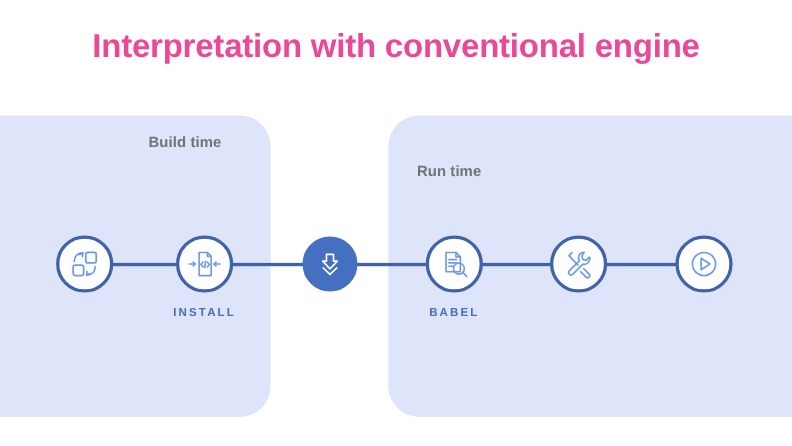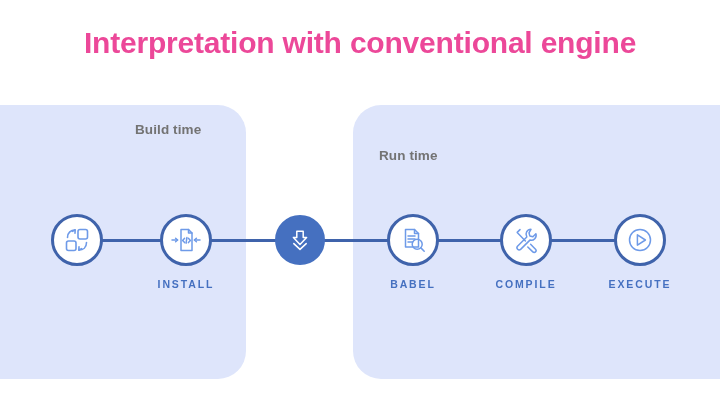--- a/index.html
+++ b/index.html
@@ -167,25 +167,23 @@
 
   <div class="node" style="left:500px;">
     <span>
       <svg width="30" height="30" viewBox="0 0 30 30" fill="none" stroke="#6e9ae8" stroke-width="1.5" stroke-linecap="round" stroke-linejoin="round">
         <path d="M20 4.3 a5 5 0 0 0 -4.2 7.7 L6.5 21.3 a2.2 2.2 0 0 0 3.1 3.1 l9.3 -9.3 a5 5 0 0 0 6 -6.4 l-3 3 l-3.1 -0.8 l-0.8 -3.1 z"></path>
         <path d="M9 4.6 L6.2 7.4 l8.2 8.6"></path>
         <path d="M19.6 19.2 L24.5 24.2 a1.9 1.9 0 0 1 -2.7 2.7 l-5 -4.9"></path>
       </svg>
     </span>
   </div>
-  <div class="node-label" style="left:466px;">COMPILE</div>
 
   <div class="node" style="left:614px;">
     <span>
       <svg width="30" height="30" viewBox="0 0 30 30" fill="none" stroke="#6e9ae8" stroke-width="1.5" stroke-linecap="round" stroke-linejoin="round">
         <circle cx="15" cy="15" r="10.5"></circle>
         <path d="M12.4 9.8 L20.4 15 L12.4 20.2 z"></path>
       </svg>
     </span>
   </div>
-  <div class="node-label" style="left:580px;">EXECUTE</div>
 
 </div>
 
 </body></html>

